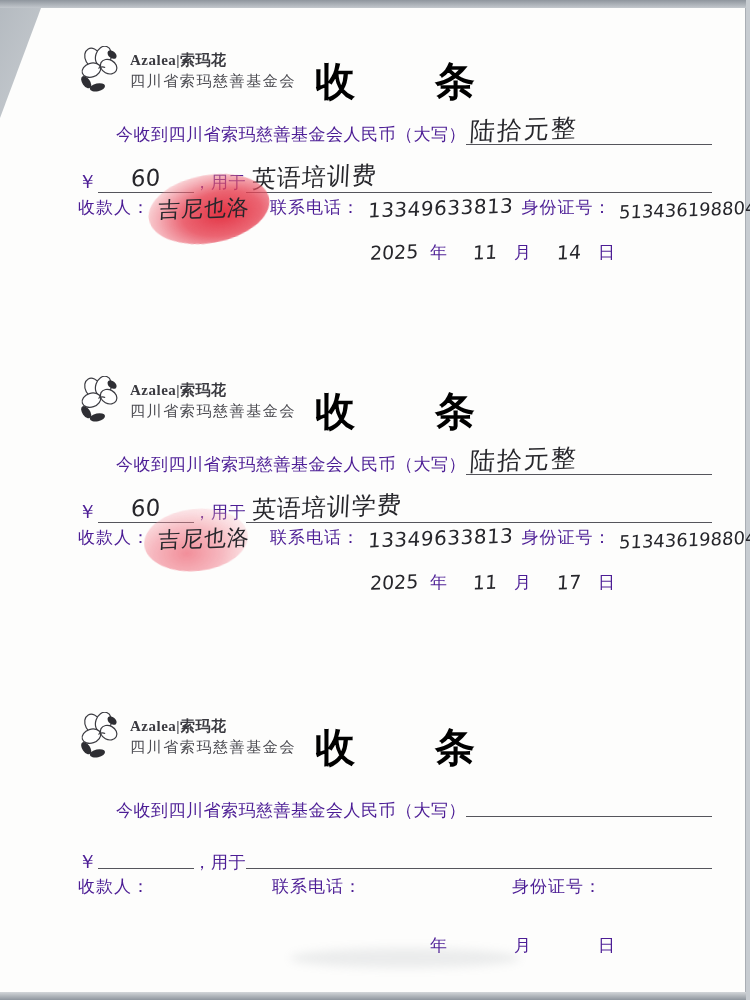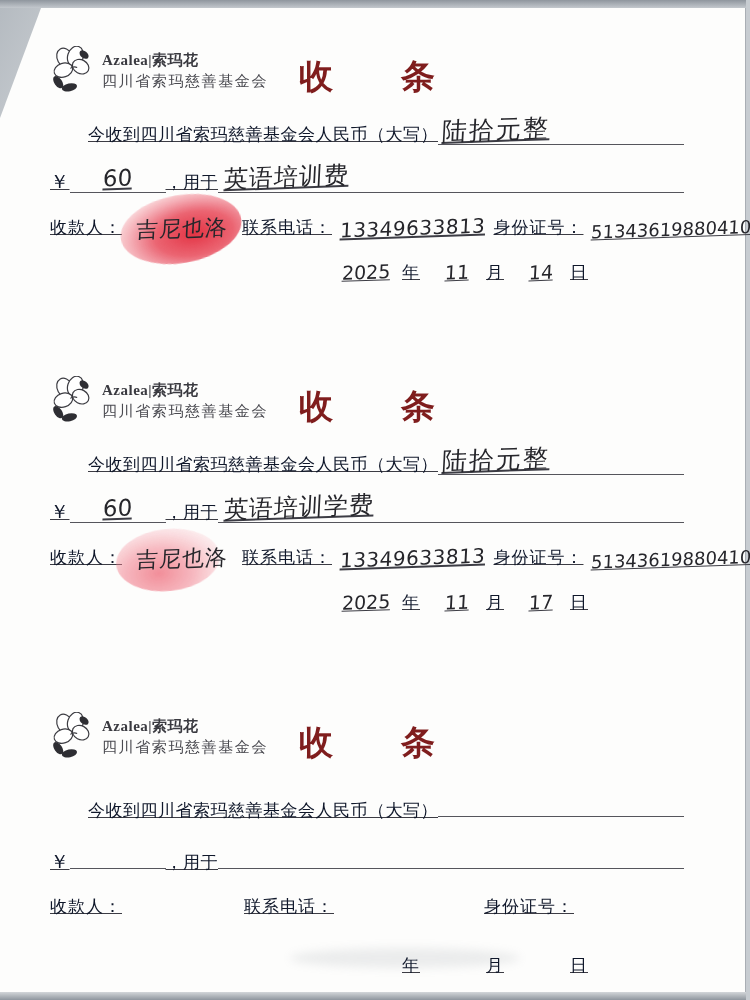--- a/index.html
+++ b/index.html
@@ -16,45 +16,45 @@
   
   .edge-top{position:absolute;left:0;top:0;width:750px;height:8px;background:linear-gradient(#8f969e,#c3c8cd);}
   .edge-bottom{position:absolute;left:0;bottom:0;width:750px;height:8px;background:linear-gradient(#d3d6d9,#8f969e);}
   .edge-right{position:absolute;right:0;top:0;width:4px;height:1000px;background:#c7ccd1;}
   .corner-wedge{position:absolute;left:0;top:0;width:60px;height:130px;
     background:linear-gradient(115deg,#b4bac0,#cdd1d5);
     clip-path:polygon(0 0,44px 0,0 118px);}
   .smudge{position:absolute;left:290px;top:948px;width:230px;height:20px;border-radius:50%;
     background:#9aa0a6;opacity:.18;filter:blur(5px);}
 
-  .receipt{position:absolute;left:50px;width:634px;color:#3c3c44;text-decoration:underline;}
+  .receipt{position:absolute;left:78px;width:634px;color:#3c3c44;}
   .r1{top:46px;} .r2{top:376px;} .r3{top:712px;}
 
   .r-head{position:relative;height:54px;}
   .logo{position:absolute;left:-4px;top:0;display:flex;align-items:center;gap:4px;}
   .logo svg{display:block;}
   .logo-text .brand{font-size:15px;font-weight:bold;letter-spacing:.5px;color:#3a3a40;}
   .logo-text .org{font-size:15px;letter-spacing:1.6px;color:#4a4a50;margin-top:2px;}
   .r-title{position:absolute;left:0;right:0;top:8px;margin:0;text-align:center;
-    font-size:34px;font-weight:bold;color:#7f1d1d;white-space:pre;}
+    font-size:40px;font-weight:bold;color:#000000;white-space:pre;}
 
   .row{display:flex;align-items:baseline;}
-  .print{font-size:17px;letter-spacing:.5px;color:#0f172a;white-space:nowrap;}
+  .print{font-size:17px;letter-spacing:.5px;color:#4c1d95;white-space:nowrap;}
   .uline{border-bottom:1px solid #55555c;display:inline-flex;align-items:flex-end;}
 
   .line1{margin-top:20px;padding-left:38px;}
   .line1 .uline{flex:1;height:24px;}
   .r3 .line1{margin-top:26px;}
 
   .line2{margin-top:22px;}
   .line2 .currency{font-size:19px;}
   .amount-line{width:96px;height:24px;justify-content:center;}
   .purpose-line{flex:1;height:24px;padding-left:6px;}
 
-  .line3{margin-top:20px;gap:8px;text-align:center;}
+  .line3{gap:8px;}
   .payee-wrap{position:relative;display:inline-block;min-width:104px;height:26px;}
   .line3 .print{letter-spacing:1px;}
   .r3 .line3{gap:0;}
   .r3 .line3 .print{margin-right:0;}
   .r3 .payee-wrap{min-width:122px;}
   .r3 .hw-phone{min-width:150px;display:inline-block;}
 
   .line4{margin-top:20px;justify-content:flex-end;padding-right:82px;gap:6px;}
   .r3 .line4{margin-top:30px;}
   .line4 .print{font-size:17px;letter-spacing:1px;margin-left:6px;margin-right:14px;}

